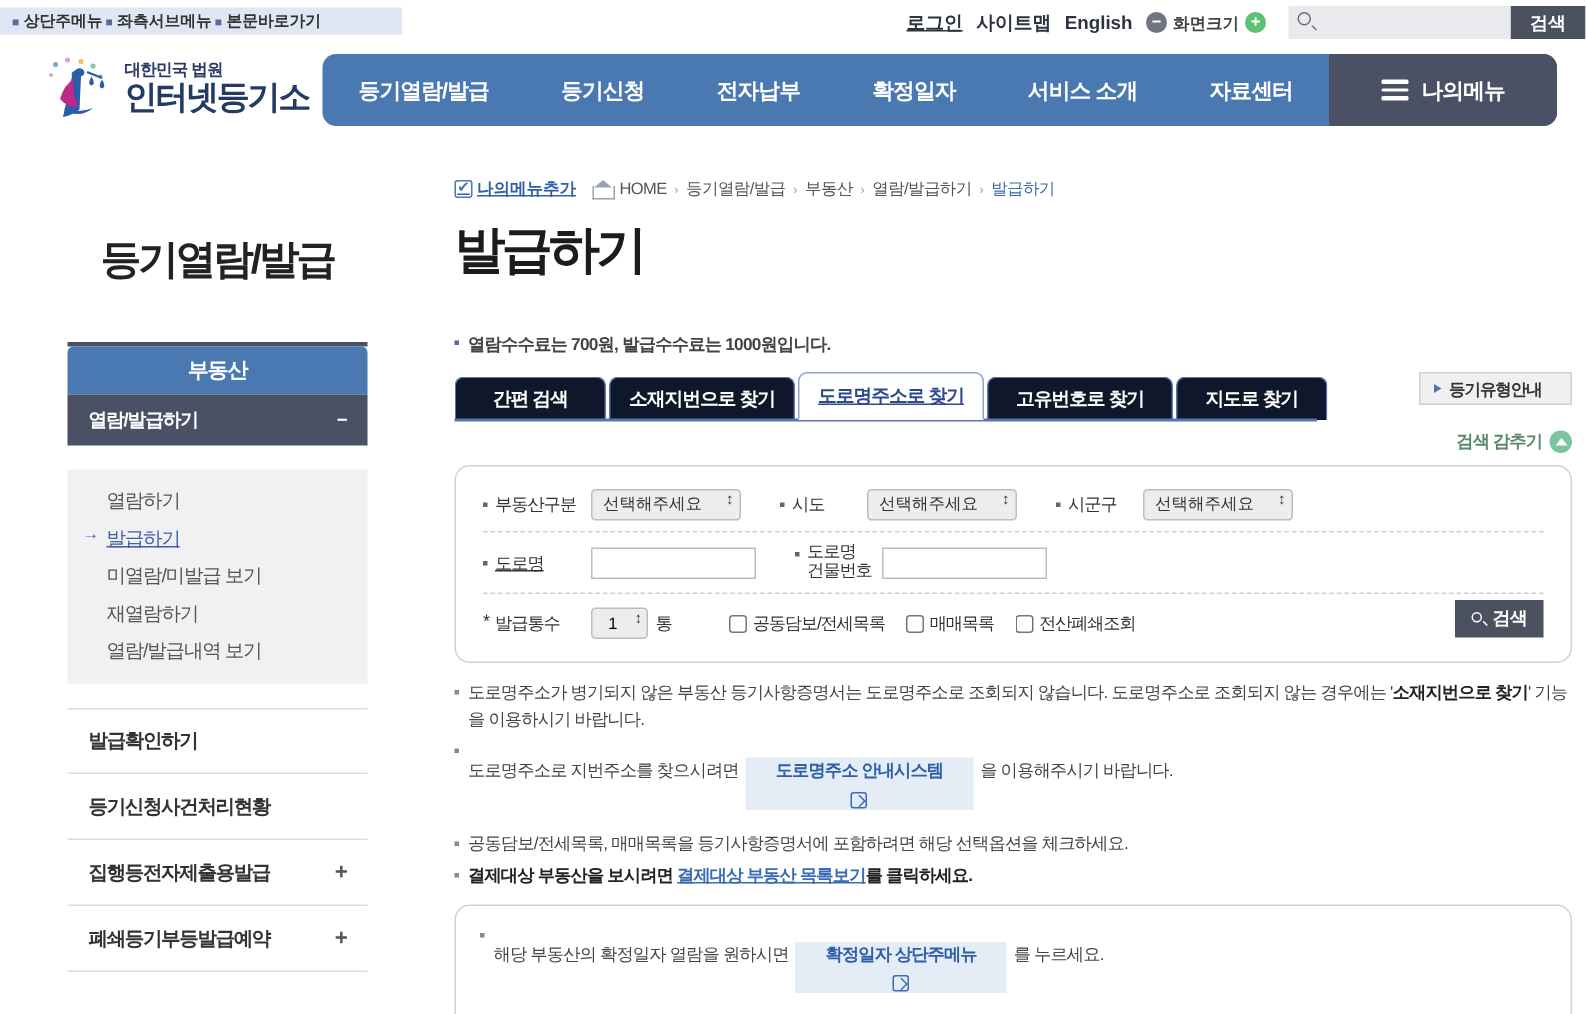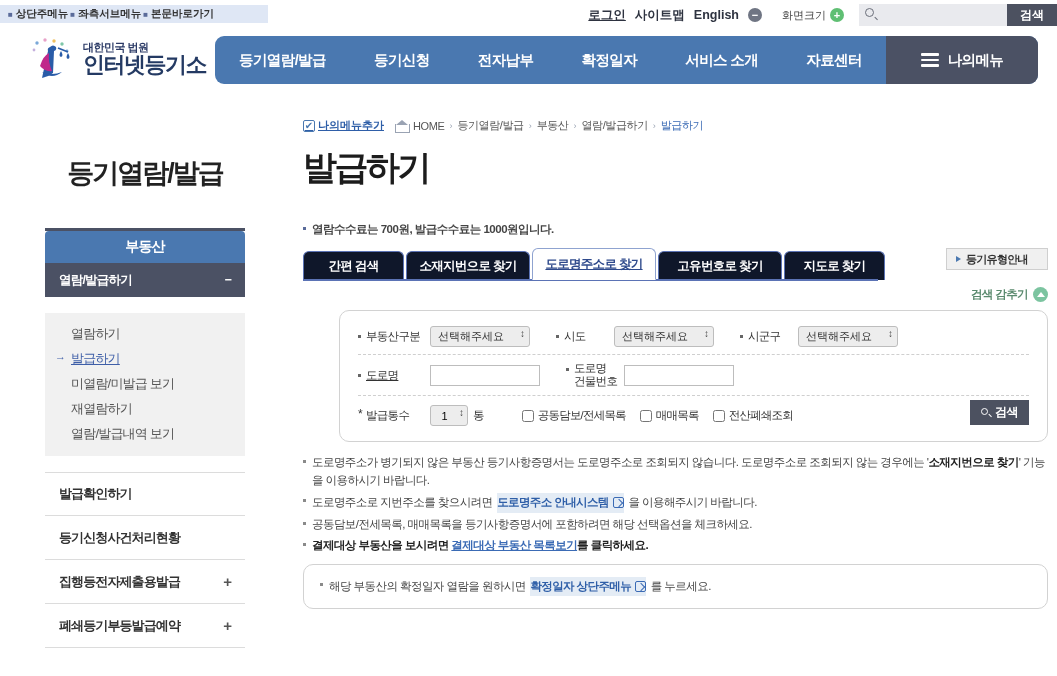--- a/index.html
+++ b/index.html
@@ -34,21 +34,21 @@
   }
   .utilbar .ul { text-decoration: underline; }
   .zoomgrp { display:flex; align-items:center; gap:4px; }
   .zoomcirc {
     width:14px;height:14px;border-radius:50%;
     display:inline-flex;align-items:center;justify-content:center;
     color:#fff;font-size:11px;line-height:1;font-weight:bold;
   }
   .zoomcirc.minus{ background:#6f7583; }
   .zoomcirc.plus { background:#5fbf73; }
-  .zoomtxt { font-size:11px; font-weight:normal; color:#444;margin-left:16px; }
+  .zoomtxt { font-size:11px; font-weight:bold; color:#444; }
   .searchbox {
     display:flex;align-items:center;height:22px;margin-left:6px;
   }
   .searchbox input {
     width:148px;height:22px;border:none;background:#e9eaee;
     padding-left:22px;font-size:11px;outline:none;
     font-family:"Liberation Sans",sans-serif;
   }
   .searchwrap { position:relative; }
   .mag {
@@ -208,21 +208,21 @@
     display:inline-flex;align-items:center;justify-content:center;
   }
   .hide-circ i{
     width:0;height:0;border-left:4px solid transparent;border-right:4px solid transparent;
     border-bottom:5px solid #fff;display:block;
   }
 
   
   .panel {
     margin-top:8px; border:1px solid #d2d2d2; border-radius:10px;
-    padding:14px 18px 15px 18px; position:relative;margin-left:36px;
+    padding:14px 18px 15px 18px; position:relative;
   }
   .prow { display:flex; align-items:center; min-height:30px; }
   .prow.sep { border-bottom:1px dashed #cfcfcf; }
   .lbl {
     font-size:11.5px; color:#333; letter-spacing:-0.7px; font-weight:normal;
     position:relative; padding-left:8px; white-space:nowrap;
   }
   .lbl:before{content:"";position:absolute;left:0;top:6px;width:3px;height:3px;background:#666;}
   .lbl.req:before{ content:"*"; background:none; font-size:12px; color:#333; top:-1px; left:0;}
   .lbl.ul { text-decoration:underline; }
@@ -272,21 +272,21 @@
   .note {
     font-size:11.5px; color:#444; line-height:1.55; letter-spacing:-0.55px;
     padding-left:9px; position:relative; margin-bottom:3px;
   }
   .note:before{content:"";position:absolute;left:0;top:6px;width:3px;height:3px;background:#8a8a8a;}
   .note b { font-weight:bold; color:#222; }
   .note a { color:#3b6bb5; text-decoration:underline; font-weight:bold;}
   .inline-btn {
     display:inline-flex; align-items:center; gap:4px;
     background:#e4ecf5; color:#2f5fa8; font-weight:bold;
-    padding:1px 0; margin:0 2px; cursor:pointer; letter-spacing:-0.6px;
+    padding:1px 20px; margin:12px 2px; cursor:pointer; letter-spacing:-0.6px;flex-direction:column;
   }
   .ext {
     display:inline-block;width:11px;height:11px;border:1.3px solid #3b6bb5;
     border-radius:2px;position:relative;
   }
   .ext:after{
     content:"";position:absolute;left:2px;top:2px;width:5px;height:5px;
     border-top:1.3px solid #3b6bb5;border-right:1.3px solid #3b6bb5;
     transform:rotate(45deg);
   }

